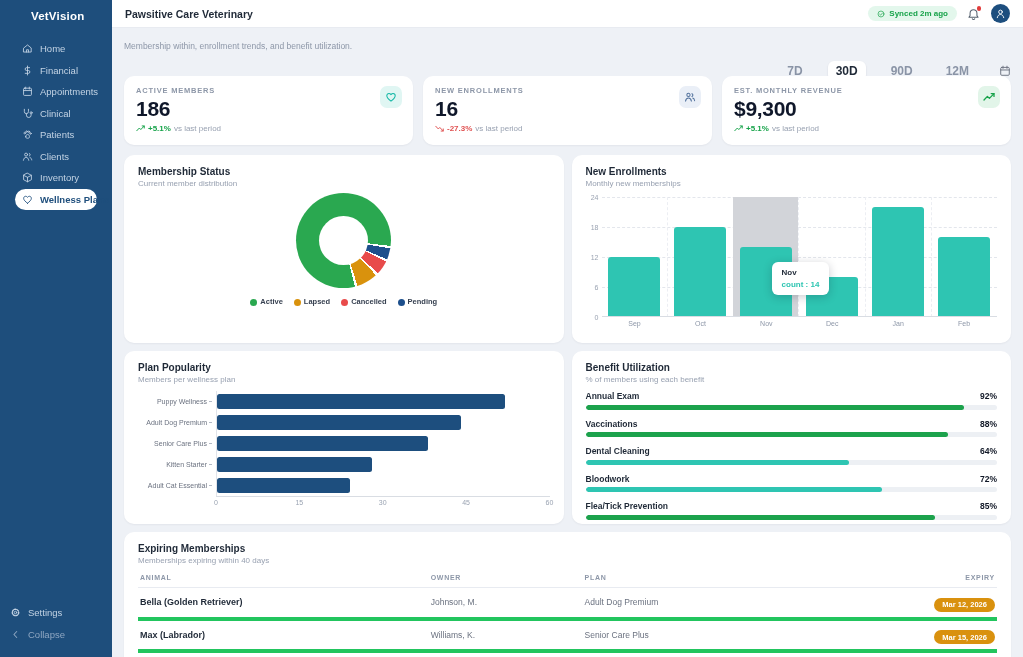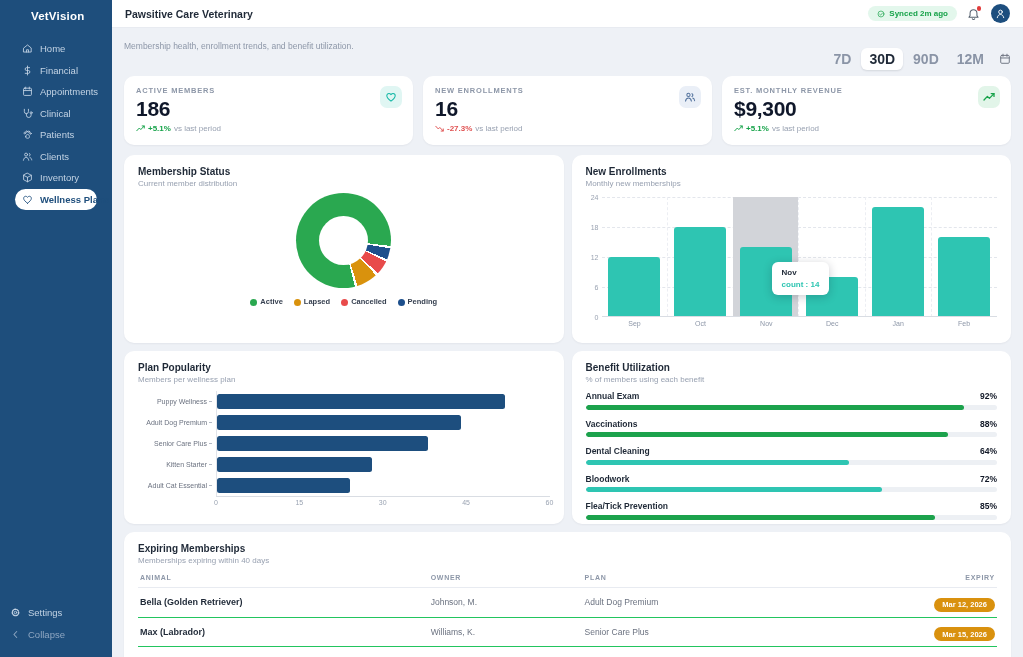--- a/index.html
+++ b/index.html
@@ -32,21 +32,21 @@
   .bell svg{width:100%;height:100%}
   .bell .dot{position:absolute;top:-1px;right:-1px;width:4.5px;height:4.5px;border-radius:50%;background:#e23b3b}
   .avatar{width:19px;height:19px;border-radius:50%;background:#1d4e7e;color:#fff;display:flex;align-items:center;justify-content:center;cursor:pointer}
   .avatar svg{width:11px;height:11px}
 
   
   .content{flex:1;background:#eef1f6;padding:10px 12px;overflow:hidden}
   .page-head{display:flex;justify-content:space-between;align-items:flex-start;margin-bottom:10px;height:28px}
   h1{font-size:15px;color:#101828;font-weight:700}
   .page-sub{font-size:8.5px;color:#8d97a8;margin-top:3px}
-  .ranges{display:flex;align-items:center;gap:2px;font-size:14px;color:#8a94a6;margin-top:10px}
+  .ranges{display:flex;align-items:center;gap:17px;font-size:12px;color:#8a94a6;margin-top:23px}
   .range{padding:3px 8px;border-radius:6px;cursor:pointer;font-weight:600}
   .range.active{background:#fff;color:#1f2937;font-weight:700;box-shadow:0 1px 2px rgba(16,24,40,.12)}
   .cal-btn{width:12px;height:12px;color:#6b7280;margin-left:5px;cursor:pointer;display:inline-flex}
   .cal-btn svg{width:100%;height:100%}
 
   
   .kpis{display:grid;grid-template-columns:1fr 1fr 1fr;gap:10px;margin-bottom:10px}
   .kpi{background:#fff;border-radius:10px;padding:10px 12px;position:relative;box-shadow:0 1px 2px rgba(16,24,40,.05);height:69px}
   .kpi-label{font-size:7.5px;letter-spacing:.8px;color:#8d97a8;font-weight:700}
   .kpi-value{font-size:21px;font-weight:800;color:#0f172a;margin:2px 0 3px;letter-spacing:-.3px}
@@ -112,21 +112,21 @@
   .brow-head{display:flex;justify-content:space-between;align-items:center;font-size:8.5px;margin-bottom:3.5px}
   .blabel{color:#1f2937;font-weight:700}
   .bpct{color:#111827;font-weight:700}
   .btrack{height:5px;background:#edf0f4;border-radius:3px;overflow:hidden}
   .bfill{height:100%;border-radius:3px}
 
   
   .table-card{min-height:150px}
   .thead{display:grid;grid-template-columns:34% 18% 34% 14%;font-size:7px;letter-spacing:.7px;color:#8d97a8;font-weight:700;padding:9px 2px 6px;border-bottom:1px solid #e8ebf1}
   .thead .th.right{text-align:right}
-  .trow{display:grid;grid-template-columns:34% 18% 34% 14%;align-items:center;padding:5px 2px;border-bottom:1px solid #22c55e;cursor:pointer}
+  .trow{display:grid;grid-template-columns:34% 18% 34% 14%;align-items:center;padding:5px 2px;border-bottom:4px solid #22c55e;cursor:pointer}
   .t-animal{font-weight:700;color:#1f2937;font-size:9px}
   .t-owner,.t-plan{color:#6b7280;font-size:8.5px}
   .t-expiry{text-align:right}
   .badge{display:inline-block;color:#fff;font-size:7.5px;font-weight:700;padding:2.5px 8px;border-radius:9px}
 </style>
 </head>
 <body>
 
 <div class="app">
 
@@ -257,21 +257,21 @@
               <path d="M2.9 12.3c.5-2.6 2.1-4 4.1-4s3.6 1.4 4.1 4" fill="none" stroke="currentColor" stroke-linecap="round" stroke-linejoin="round" stroke-width="1.2"></path>
             </svg>
           </span>
       </div>
     </header>
 
     <div class="content">
 
       <div class="page-head">
         <div>
-          <p class="page-sub">Membership health, enrollment trends, and benefit utilization.</p>
+          <p class="page-sub">Membership within, enrollment trends, and benefit utilization.</p>
         </div>
         <div class="ranges" id="ranges">
             <span class="range">7D</span>
             <span class="range active">30D</span>
             <span class="range">90D</span>
             <span class="range">12M</span>
             <span class="cal-btn">
               <svg viewBox="0 0 14 14">
                 <rect x="2" y="2.8" width="10" height="9.2" rx="1.2" fill="none" stroke="currentColor" stroke-linecap="round" stroke-linejoin="round" stroke-width="1.1"></rect>
                 <path d="M2 5.8h10M4.7 1.4v2.5M9.3 1.4v2.5" fill="none" stroke="currentColor" stroke-linecap="round" stroke-linejoin="round" stroke-width="1.1"></path>

